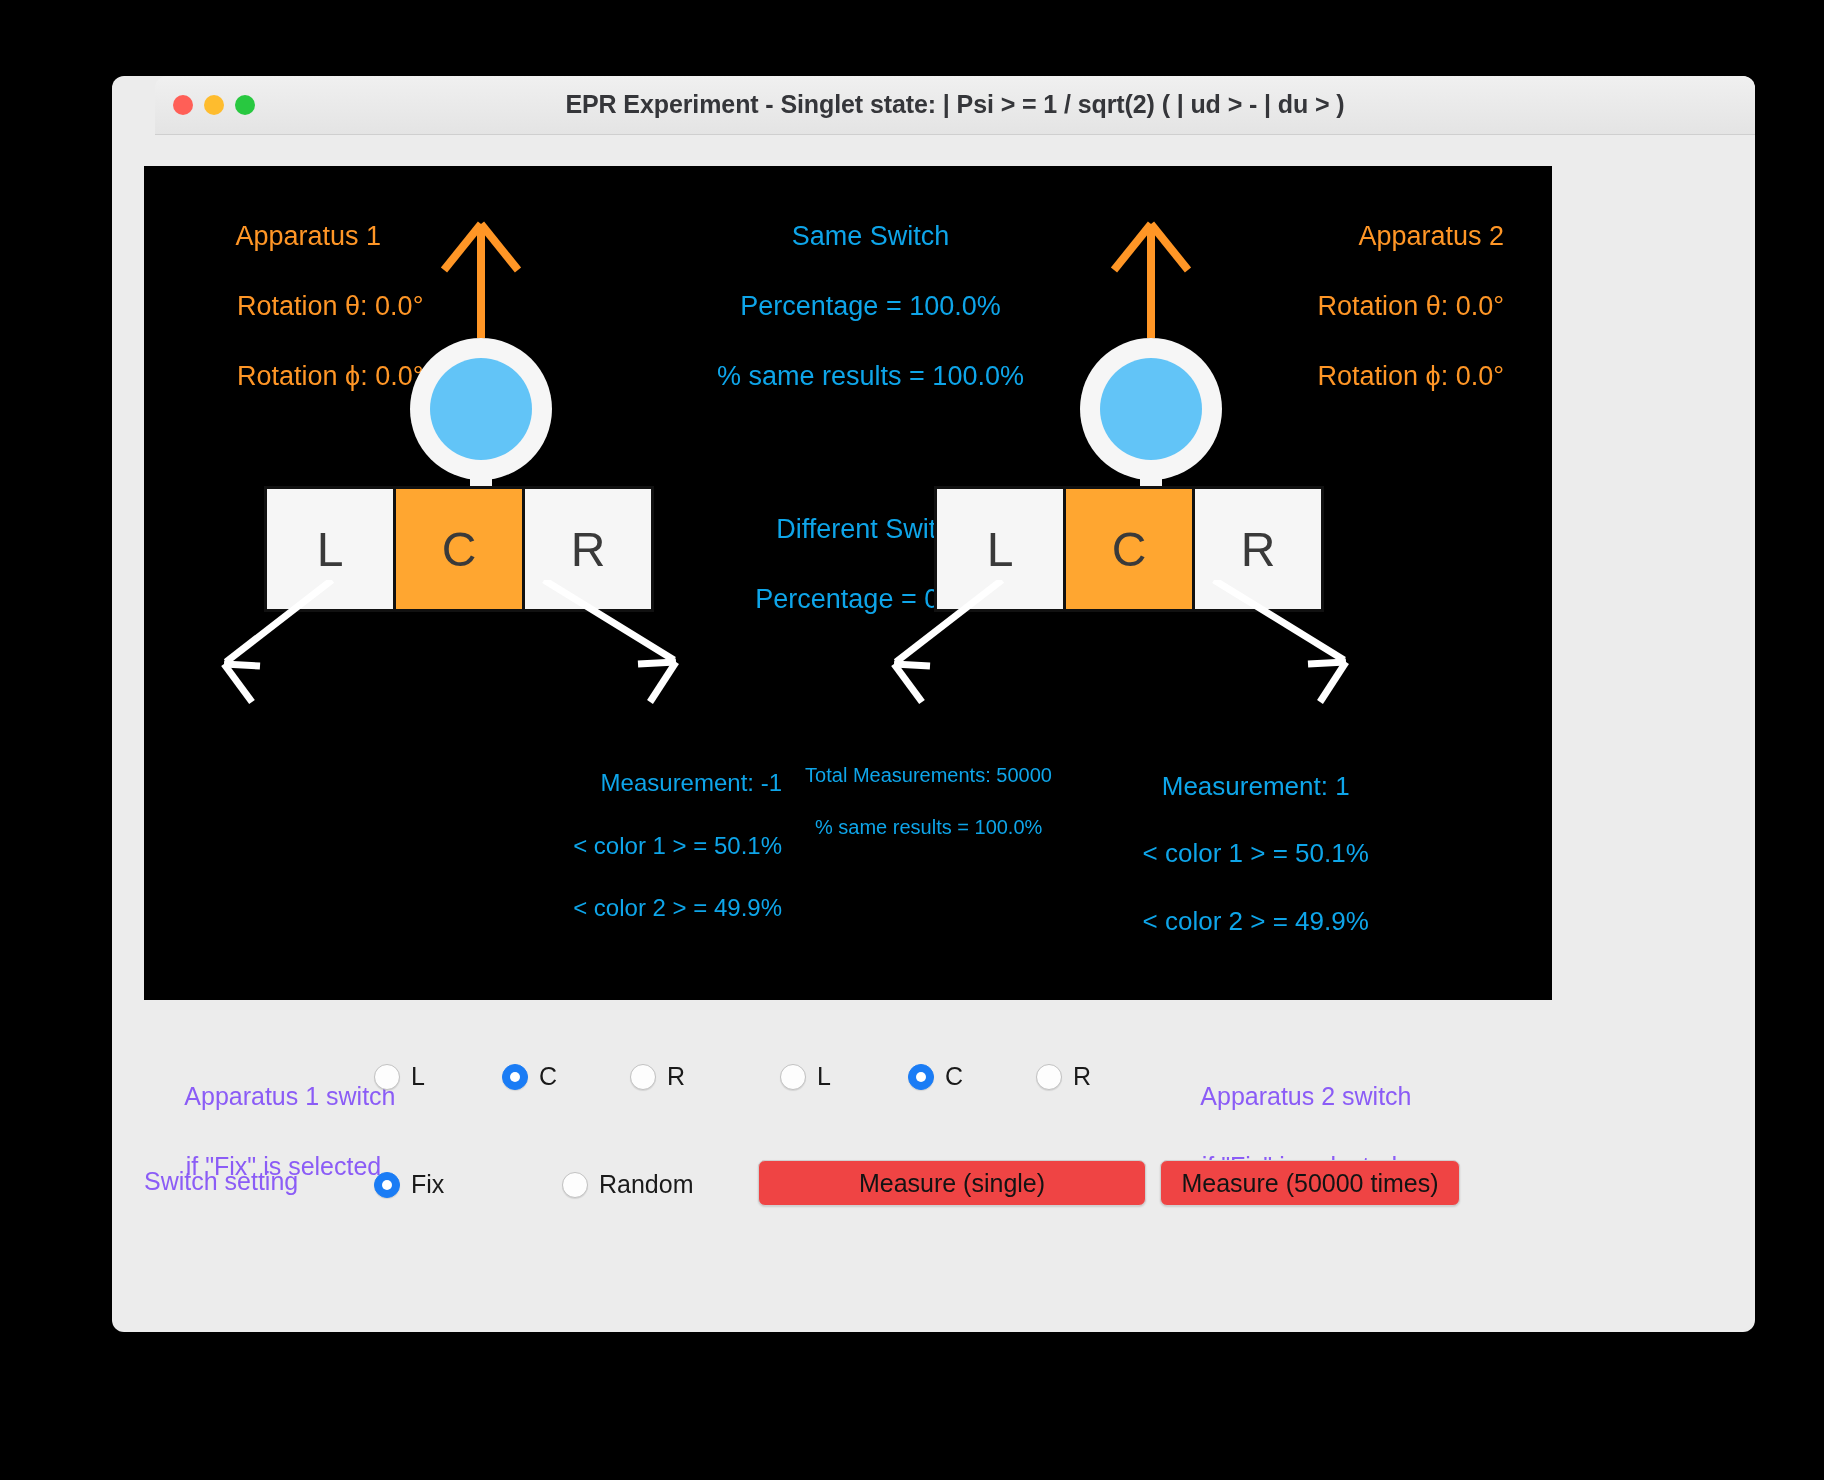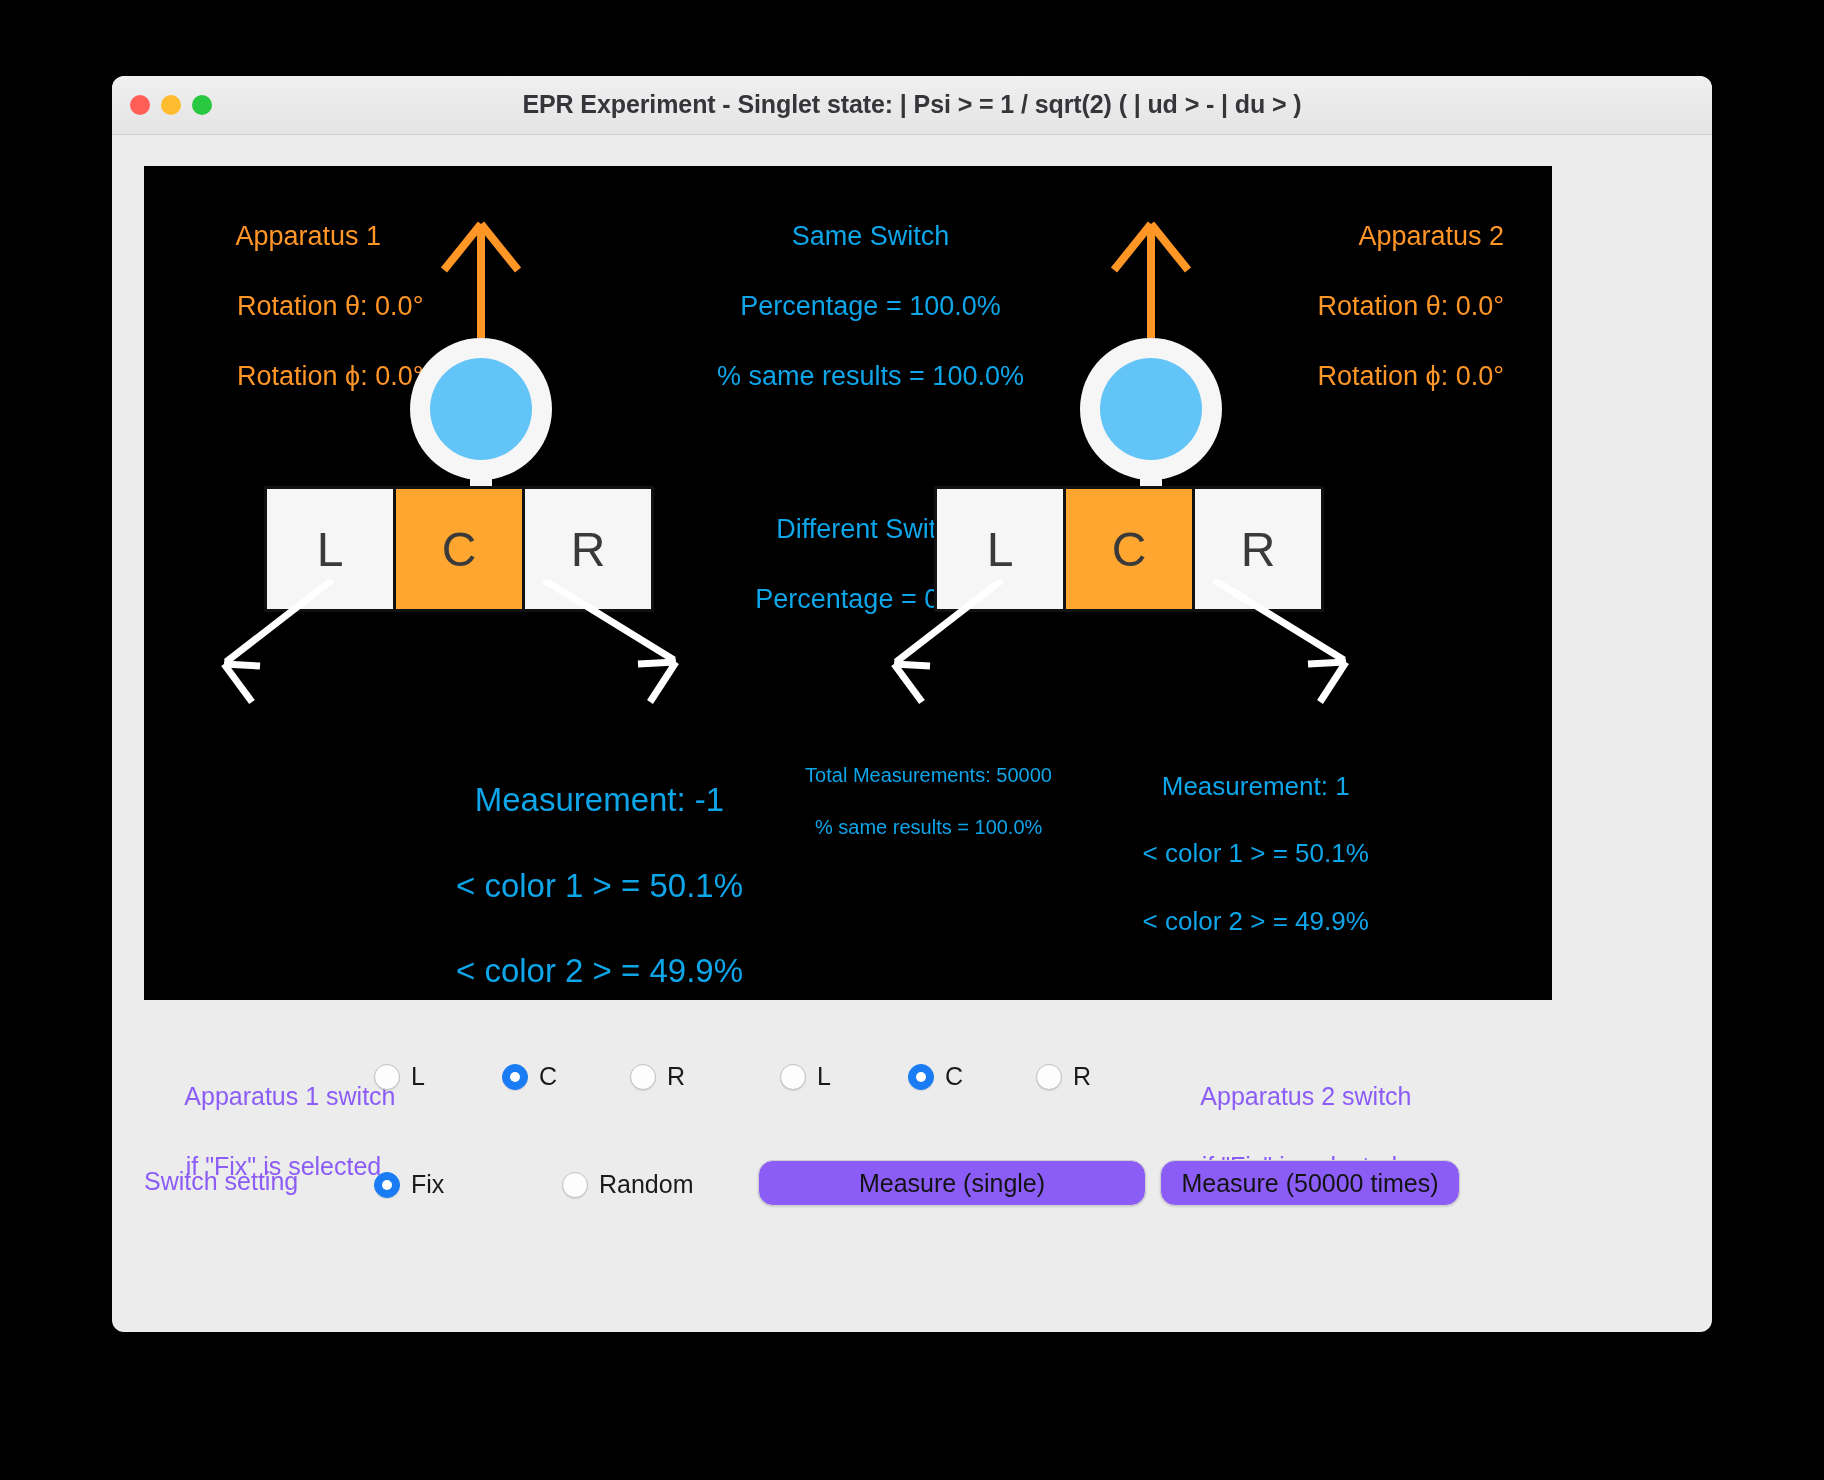--- a/index.html
+++ b/index.html
@@ -18,20 +18,21 @@
   .window {
     position: absolute;
     left: 112px;
     top: 76px;
     width: 1600px;
     height: 1256px;
     background: #ececec;
     border-radius: 12px;
     box-shadow: 0 10px 40px rgba(0,0,0,0.6);
     overflow: hidden;
+    padding-left: 43px;
   }
   .titlebar {
     position: relative;
     height: 58px;
     background: linear-gradient(#f0f0f0, #e4e4e4);
     border-bottom: 1px solid #cfcfcf;
     border-top-left-radius: 12px;
     border-top-right-radius: 12px;
   }
   .traffic {
@@ -87,22 +88,22 @@
   .blk-center-top {
     left: 0; right: 0; top: 18px;
     font-size: 27px;
     text-align: center;
   }
   .gap-line { display: block; height: 12px; }
 
   .blk-meas1 {
     left: 218px; top: 570px;
     width: 420px;
-    font-size: 33px;
-    text-align: center;
+    font-size: 24px;
+    text-align: right;
   }
   .blk-meas-c {
     left: 548px; top: 570px;
     width: 440px;
     font-size: 20px;
     text-align: center;
   }
   .blk-meas2 {
     left: 880px; top: 570px;
     width: 420px;
@@ -230,23 +231,23 @@
   .g-a2 { left: 668px; top: 42px; }
   .g-set { left: 262px; top: 150px; }
 
   .g-a1 .radio { width: 120px; }
   .g-a2 .radio { width: 120px; }
   .g-set .radio:first-child { width: 180px; }
 
   .btn {
     position: absolute;
     height: 46px;
-    background: #8b5cf6;
+    background: #ef4444;
     border: 1px solid #d0d0d0;
-    border-radius: 15px;
+    border-radius: 7px;
     box-shadow: 0 1px 2px rgba(0,0,0,0.14);
     font-size: 25px;
     color: #131313;
     display: flex;
     align-items: center;
     justify-content: center;
     font-family: "Liberation Sans", sans-serif;
     box-sizing: border-box;
   }
   .btn-single { left: 646px; top: 140px; width: 388px; }

